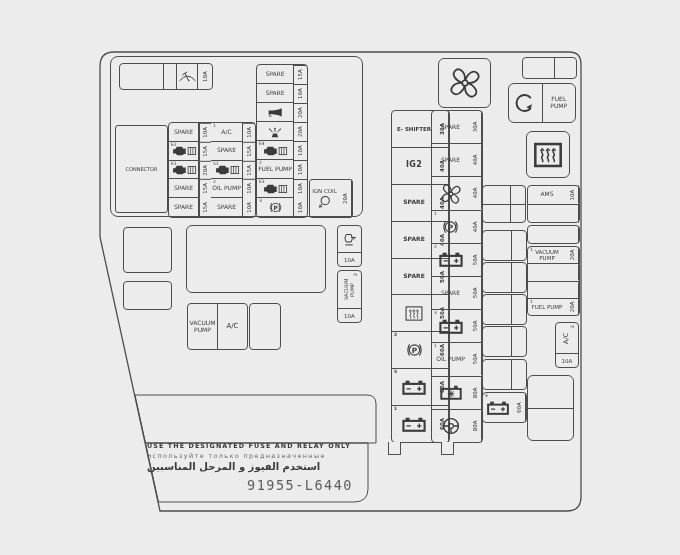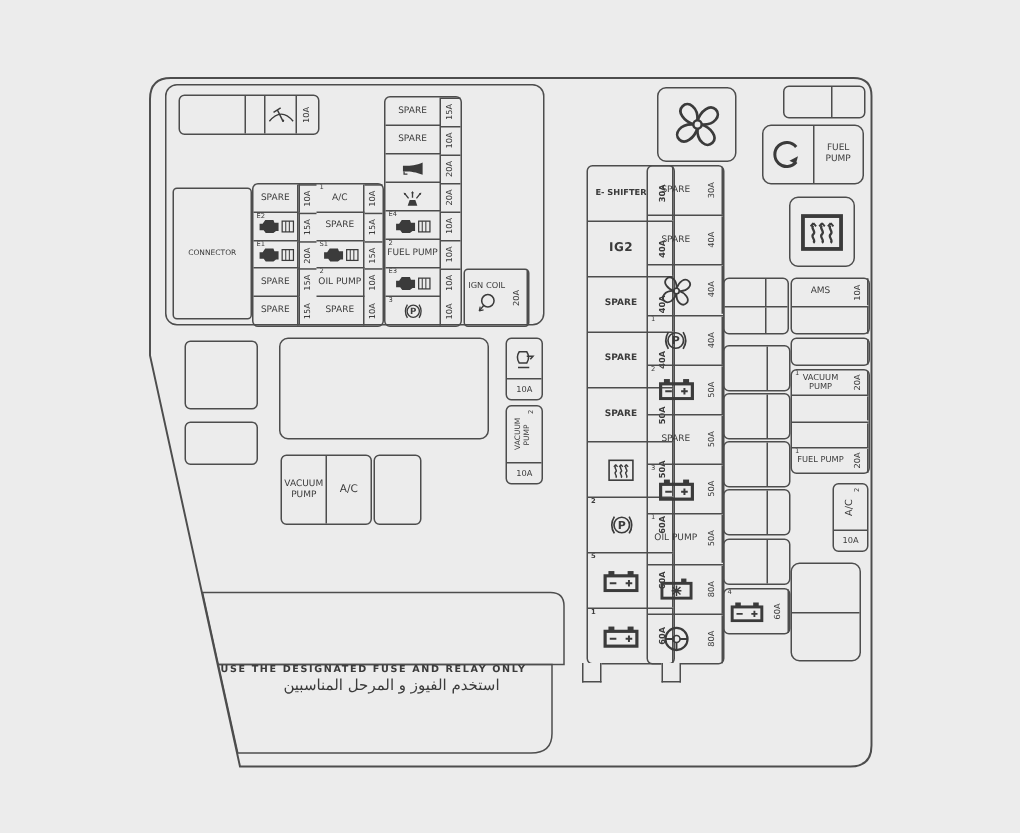--- a/index.html
+++ b/index.html
@@ -33,21 +33,21 @@
   #tlgrid .gc:nth-child(4n){border-right:none;}
   #tlgrid .gc:nth-child(n+17){border-bottom:none;}
   #tlc3{grid-template-columns:37px 13px;grid-auto-rows:1fr;}
   #tlc3 .gc:nth-child(2n){border-right:none;}
   #tlc3 .gc:nth-child(n+15){border-bottom:none;}
   .tab{position:absolute;border:1px solid #4d4d4d;border-top:none;background:#ececec;box-sizing:border-box;}
   .ic{flex:none;color:#3b3b3b;}
   .warn{position:absolute;left:147px;top:398px;width:228px;margin-top:44px;}
   .warn .en{font-size:6.4px;font-weight:bold;letter-spacing:1.1px;margin-bottom:2px;}
   .warn .ru{font-size:6.4px;letter-spacing:1.4px;margin-bottom:1px;color:#6a6a6a;}
-  .warn .ar{font-size:10px;font-weight:normal;direction:rtl;text-align:center;margin-top:0;}
+  .warn .ar{font-size:10px;font-weight:bold;direction:rtl;text-align:left;margin-top:0;}
   .pn{position:absolute;left:200px;top:477px;width:200px;text-align:center;font-size:13.5px;
       letter-spacing:1.5px;color:#5c5c5c;font-family:"DejaVu Sans Mono",monospace;}
 </style>
 </head>
 <body>
 
 <div class="stage">
 
   <svg class="bgpaths" width="680" height="555" viewBox="0 0 680 555">
     <defs>
@@ -560,16 +560,18 @@
       </div>
     <div class="hamp">10A</div>
   </div>
   <div class="bx col" style="left:527px;top:375px;width:47px;height:66px;border-radius:6px;">
     <div class="row"></div>
     <div class="row"></div>
   </div>
 
   <div class="warn">
     <div class="en">USE THE DESIGNATED FUSE AND RELAY ONLY</div>
+    <div class="ru">используйте только предназначенные</div>
     <div class="ar">استخدم الفيوز و المرحل المناسبين</div>
   </div>
+  <div class="pn">91955-L6440</div>
 
 </div>
 
 </body></html>

